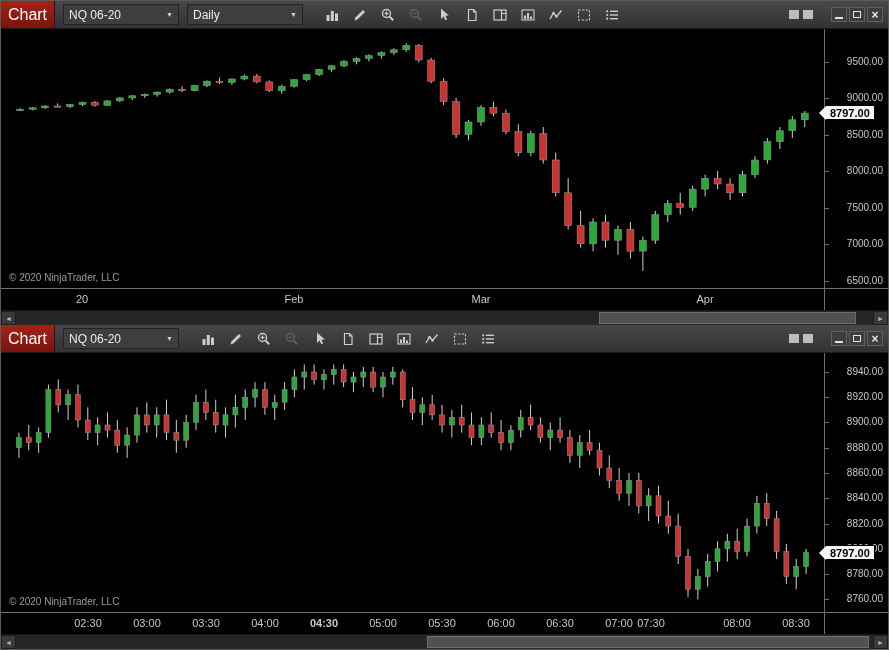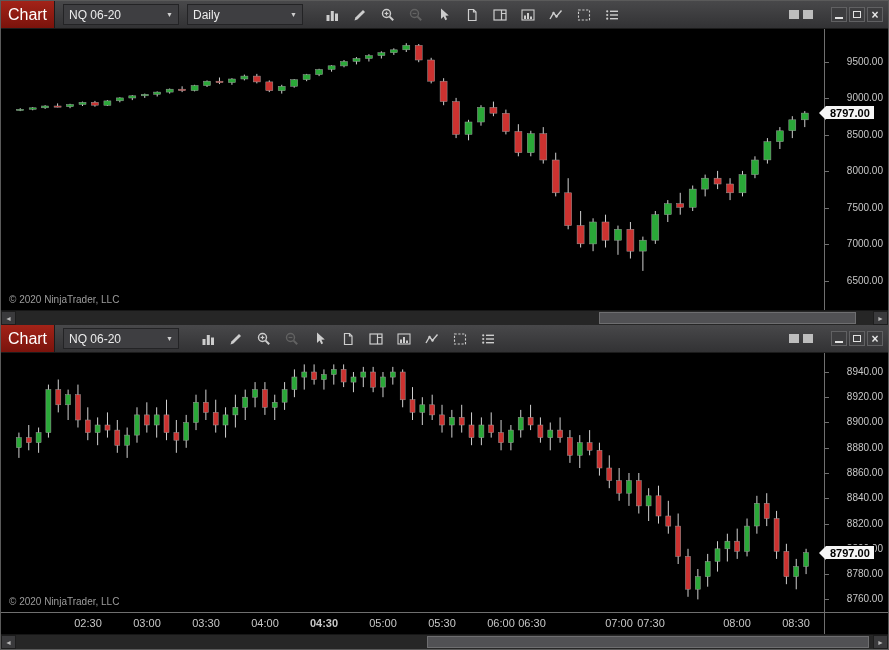--- a/index.html
+++ b/index.html
@@ -323,20 +323,29 @@
           <span class="y-tick" style="top: 100px;">8500.00</span>
           <i class="y-tickmark" style="top: 142px;"></i>
           <span class="y-tick" style="top: 136px;">8000.00</span>
           <i class="y-tickmark" style="top: 179px;"></i>
           <span class="y-tick" style="top: 173px;">7500.00</span>
           <i class="y-tickmark" style="top: 215px;"></i>
           <span class="y-tick" style="top: 209px;">7000.00</span>
           <i class="y-tickmark" style="top: 252px;"></i>
           <span class="y-tick" style="top: 246px;">6500.00</span>
         </div>
+    </div>
+    <div class="x-row">
+      <div class="x-axis">
+          <span class="x-tick" style="left: 81px;">20</span>
+          <span class="x-tick" style="left: 293px;">Feb</span>
+          <span class="x-tick" style="left: 480px;">Mar</span>
+          <span class="x-tick" style="left: 704px;">Apr</span>
+        </div>
+      <div class="x-corner"></div>
     </div>
     <div class="scrollbar">
       <div class="sb-arrow">◄</div>
       <div class="sb-track">
         <div class="sb-thumb" style="left: 68%; width: 30%;"></div>
       </div>
       <div class="sb-arrow">►</div>
     </div>
   </div>
 
@@ -639,21 +648,21 @@
     <div class="x-row">
       <div class="x-axis">
           <span class="x-tick" style="left: 87px;">02:30</span>
           <span class="x-tick" style="left: 146px;">03:00</span>
           <span class="x-tick" style="left: 205px;">03:30</span>
           <span class="x-tick" style="left: 264px;">04:00</span>
           <span class="x-tick" style="left: 323px; font-weight: bold;">04:30</span>
           <span class="x-tick" style="left: 382px;">05:00</span>
           <span class="x-tick" style="left: 441px;">05:30</span>
           <span class="x-tick" style="left: 500px;">06:00</span>
-          <span class="x-tick" style="left: 531px;">06:30</span>
+          <span class="x-tick" style="left: 559px;">06:30</span>
           <span class="x-tick" style="left: 618px;">07:00</span>
           <span class="x-tick" style="left: 650px;">07:30</span>
           <span class="x-tick" style="left: 736px;">08:00</span>
           <span class="x-tick" style="left: 795px;">08:30</span>
         </div>
       <div class="x-corner"></div>
     </div>
     <div class="scrollbar">
       <div class="sb-arrow">◄</div>
       <div class="sb-track">

